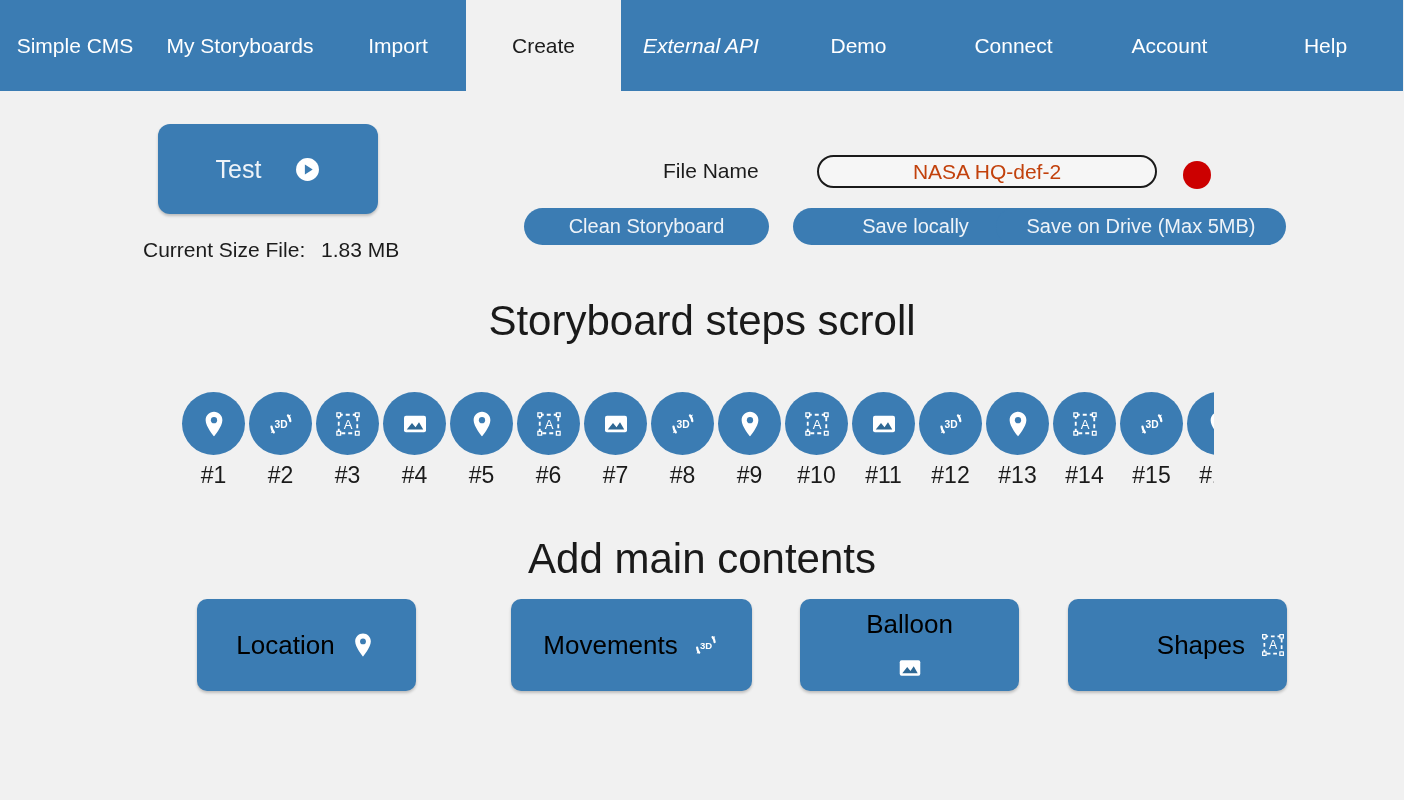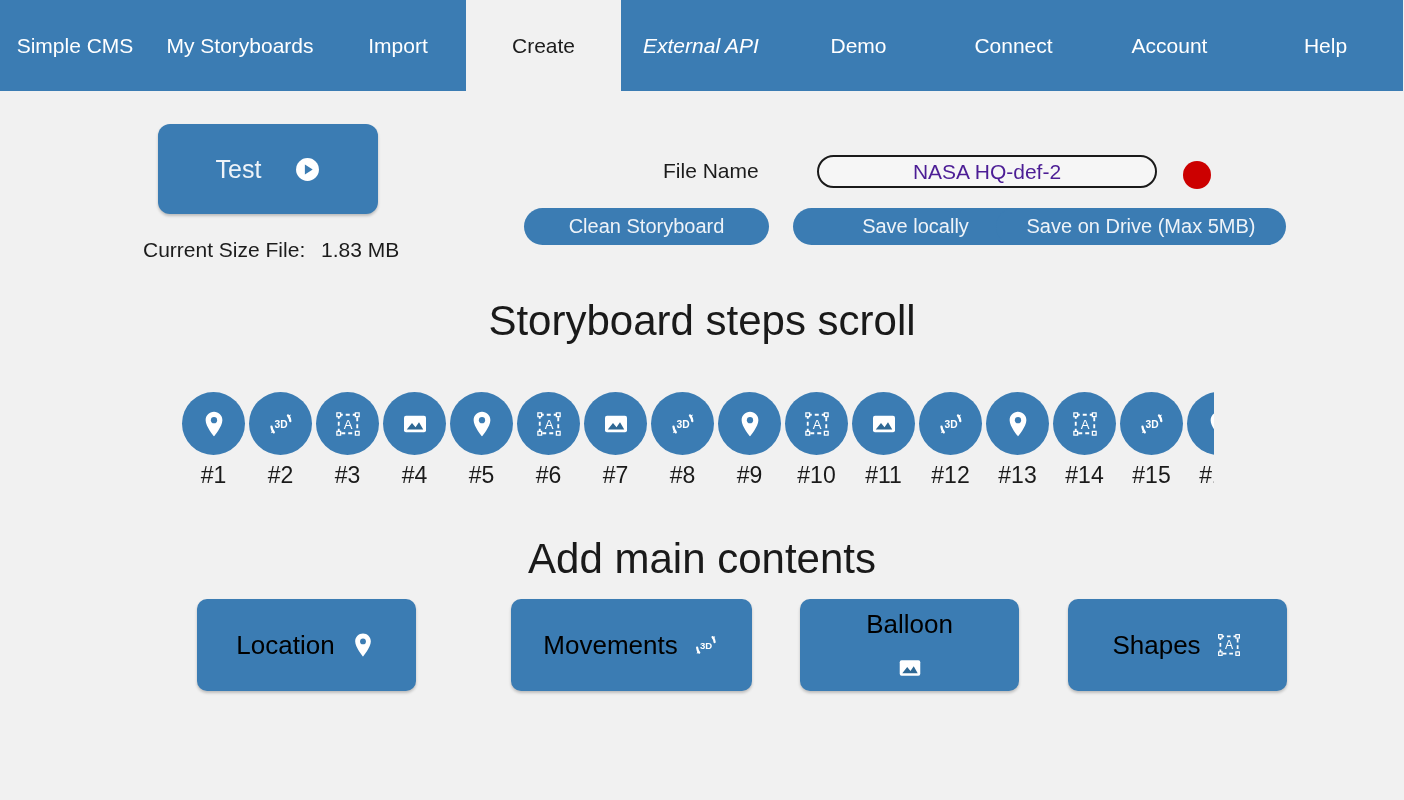--- a/index.html
+++ b/index.html
@@ -58,21 +58,21 @@
     position: absolute; left: 663px; top: 159px;
     font-size: 21px; color: #1c1c1c;
   }
   .filename-input {
     position: absolute; left: 817px; top: 155px;
     width: 340px; height: 33px;
     border: 2px solid #1a1a1a;
     border-radius: 18px;
     background: #f6f6f6;
     font-family: "Liberation Sans", sans-serif;
-    font-size: 21px; color: #4c1d95;
+    font-size: 21px; color: #c2410c;
     text-align: center;
     box-sizing: border-box;
     outline: none;
   }
   .rec-dot {
     position: absolute; left: 1183px; top: 161px;
     width: 28px; height: 28px; border-radius: 50%;
     background: #cc0000;
   }
 
@@ -133,21 +133,21 @@
     border-radius: 10px;
     display: flex; align-items: center; justify-content: center;
     gap: 14px;
     color: #000000; font-size: 26px;
     box-shadow: 0 2px 3px rgba(0,0,0,0.22);
     cursor: pointer;
   }
   #btn-location  { left: 197px;  width: 219px; }
   #btn-movements { left: 511px;  width: 241px; }
   #btn-balloon   { left: 800px;  width: 219px; flex-direction: column; }
-  #btn-shapes    { left: 1068px; width: 219px; }
+  #btn-shapes    { left: 1068px; width: 219px; justify-content: flex-end; }
   .content-btn svg { display: block; }
 </style>
 </head>
 <body>
 
 <div id="app">
 
   <div class="navbar" id="navbar">
       <div class="nav-item" style="width: 150px;">
         <span>Simple CMS</span>

